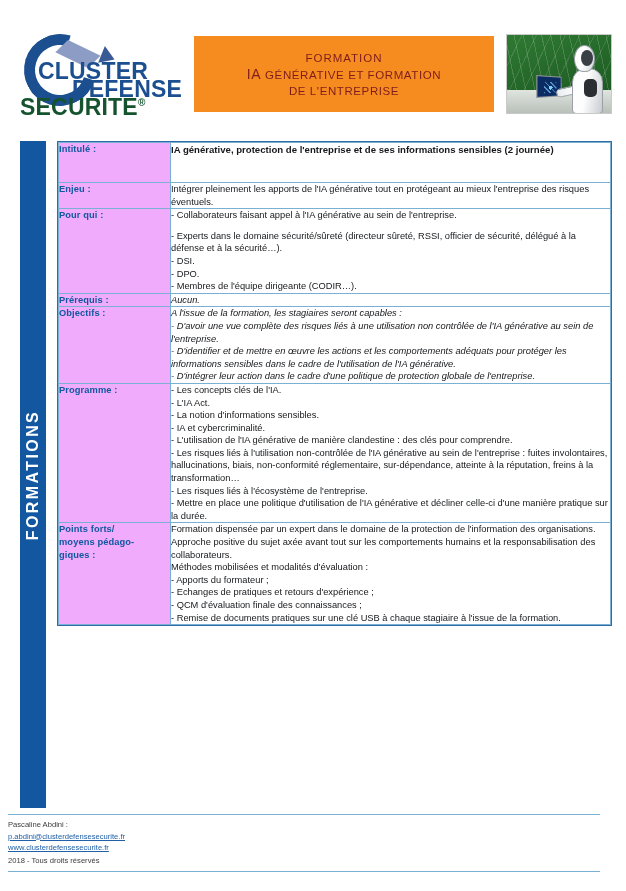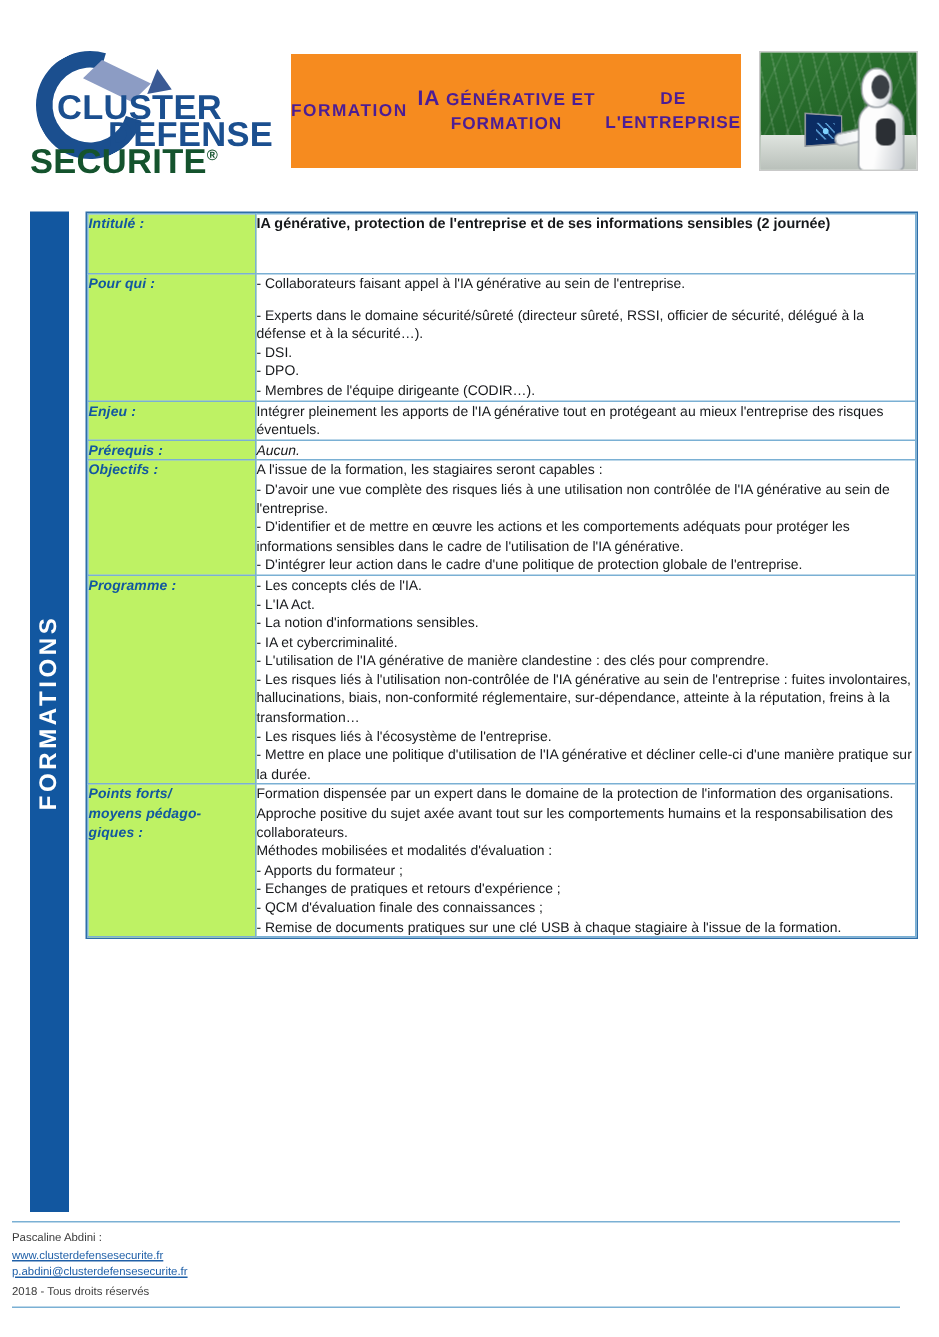--- a/index.html
+++ b/index.html
@@ -94,27 +94,27 @@
     font-size: 10px;
     vertical-align: super;
   }
 
   
   .banner {
     flex: 0 0 300px;
     margin-left: 12px;
     background: #f68b1f;
     height: 76px;
-    color: #4c1d95;
+    color: #7f1d1d;
     display: flex;
-    flex-direction: row;
+    flex-direction: column;
     align-items: center;
     justify-content: center;
     text-align: center;
-    font-weight: bold;
+    font-weight: normal;
     letter-spacing: 0.6px;
   }
   .banner .l1 {
     font-size: 11.5px;
     line-height: 16px;
     letter-spacing: 1px;
   }
   .banner .l2 {
     font-size: 11.5px;
     line-height: 16px;
@@ -232,28 +232,27 @@
     border-collapse: collapse;
     table-layout: fixed;
   }
   table.spec tr { vertical-align: top; }
   table.spec td {
     border: 1px solid #7ab0d4;
     padding: 0;
   }
   td.lbl {
     width: 112px;
-    background: #bef264;
+    background: #f0abfc;
     color: #1257a0;
     font-weight: bold;
     font-size: 9.3px;
     padding: 8px 0 8px 11px;
     line-height: 12.6px;
     letter-spacing: 0.1px;
-    font-style: italic;
   }
   td.val {
     font-size: 9.3px;
     color: #16181b;
     padding: 7px 9px 7px 10px;
     line-height: 12.6px;
   }
   td.val.bold {
     font-weight: bold;
     font-size: 9.6px;
@@ -330,45 +329,45 @@
   <div class="tablewrap">
     <table class="spec">
       <tbody>
           <tr class="row-intitule">
             <td class="lbl">Intitulé :</td>
             <td class="val bold">
               <p style="white-space: pre-line;">IA générative, protection de l'entreprise et de ses informations sensibles (2 journée)</p>
             </td>
           </tr>
           <tr>
+            <td class="lbl">Enjeu :</td>
+            <td class="val">
+              <p style="white-space: pre-line;">Intégrer pleinement les apports de l'IA générative tout en protégeant au mieux l'entreprise des risques éventuels.</p>
+            </td>
+          </tr>
+          <tr>
             <td class="lbl">Pour qui :</td>
             <td class="val">
               <p style="white-space: pre-line;">- Collaborateurs faisant appel à l'IA générative au sein de l'entreprise.</p>
               <p class="gap" style="white-space: pre-line;">- Experts dans le domaine sécurité/sûreté (directeur sûreté, RSSI, officier de sécurité, délégué à la défense et à la sécurité…).
 - DSI.
 - DPO.
 - Membres de l'équipe dirigeante (CODIR…).</p>
             </td>
           </tr>
           <tr>
-            <td class="lbl">Enjeu :</td>
-            <td class="val">
-              <p style="white-space: pre-line;">Intégrer pleinement les apports de l'IA générative tout en protégeant au mieux l'entreprise des risques éventuels.</p>
-            </td>
-          </tr>
-          <tr>
             <td class="lbl">Prérequis :</td>
             <td class="val">
               <p style="white-space: pre-line; font-style: italic;">Aucun.</p>
             </td>
           </tr>
           <tr>
             <td class="lbl">Objectifs :</td>
             <td class="val">
-              <p style="white-space: pre-line;">A l'issue de la formation, les stagiaires seront capables :
+              <p style="white-space: pre-line; font-style: italic;">A l'issue de la formation, les stagiaires seront capables :
 - D'avoir une vue complète des risques liés à une utilisation non contrôlée de l'IA générative au sein de l'entreprise.
 - D'identifier et de mettre en œuvre les actions et les comportements adéquats pour protéger les informations sensibles dans le cadre de l'utilisation de l'IA générative.
 - D'intégrer leur action dans le cadre d'une politique de protection globale de l'entreprise.</p>
             </td>
           </tr>
           <tr>
             <td class="lbl">Programme :</td>
             <td class="val">
               <p style="white-space: pre-line;">- Les concepts clés de l'IA.
 - L'IA Act.
@@ -391,18 +390,18 @@
 - QCM d'évaluation finale des connaissances ;
 - Remise de documents pratiques sur une clé USB à chaque stagiaire à l'issue de la formation.</p>
             </td>
           </tr>
         </tbody>
     </table>
   </div>
 
   <div class="footer">
     <span class="nm">Pascaline Abdini :</span>
+    <span class="lnk">p.abdini@clusterdefensesecurite.fr</span>
     <span class="lnk">www.clusterdefensesecurite.fr</span>
-    <span class="lnk">p.abdini@clusterdefensesecurite.fr</span>
     <span class="yr">2018 - Tous droits réservés</span>
   </div>
 
 </div>
 
 </body></html>

